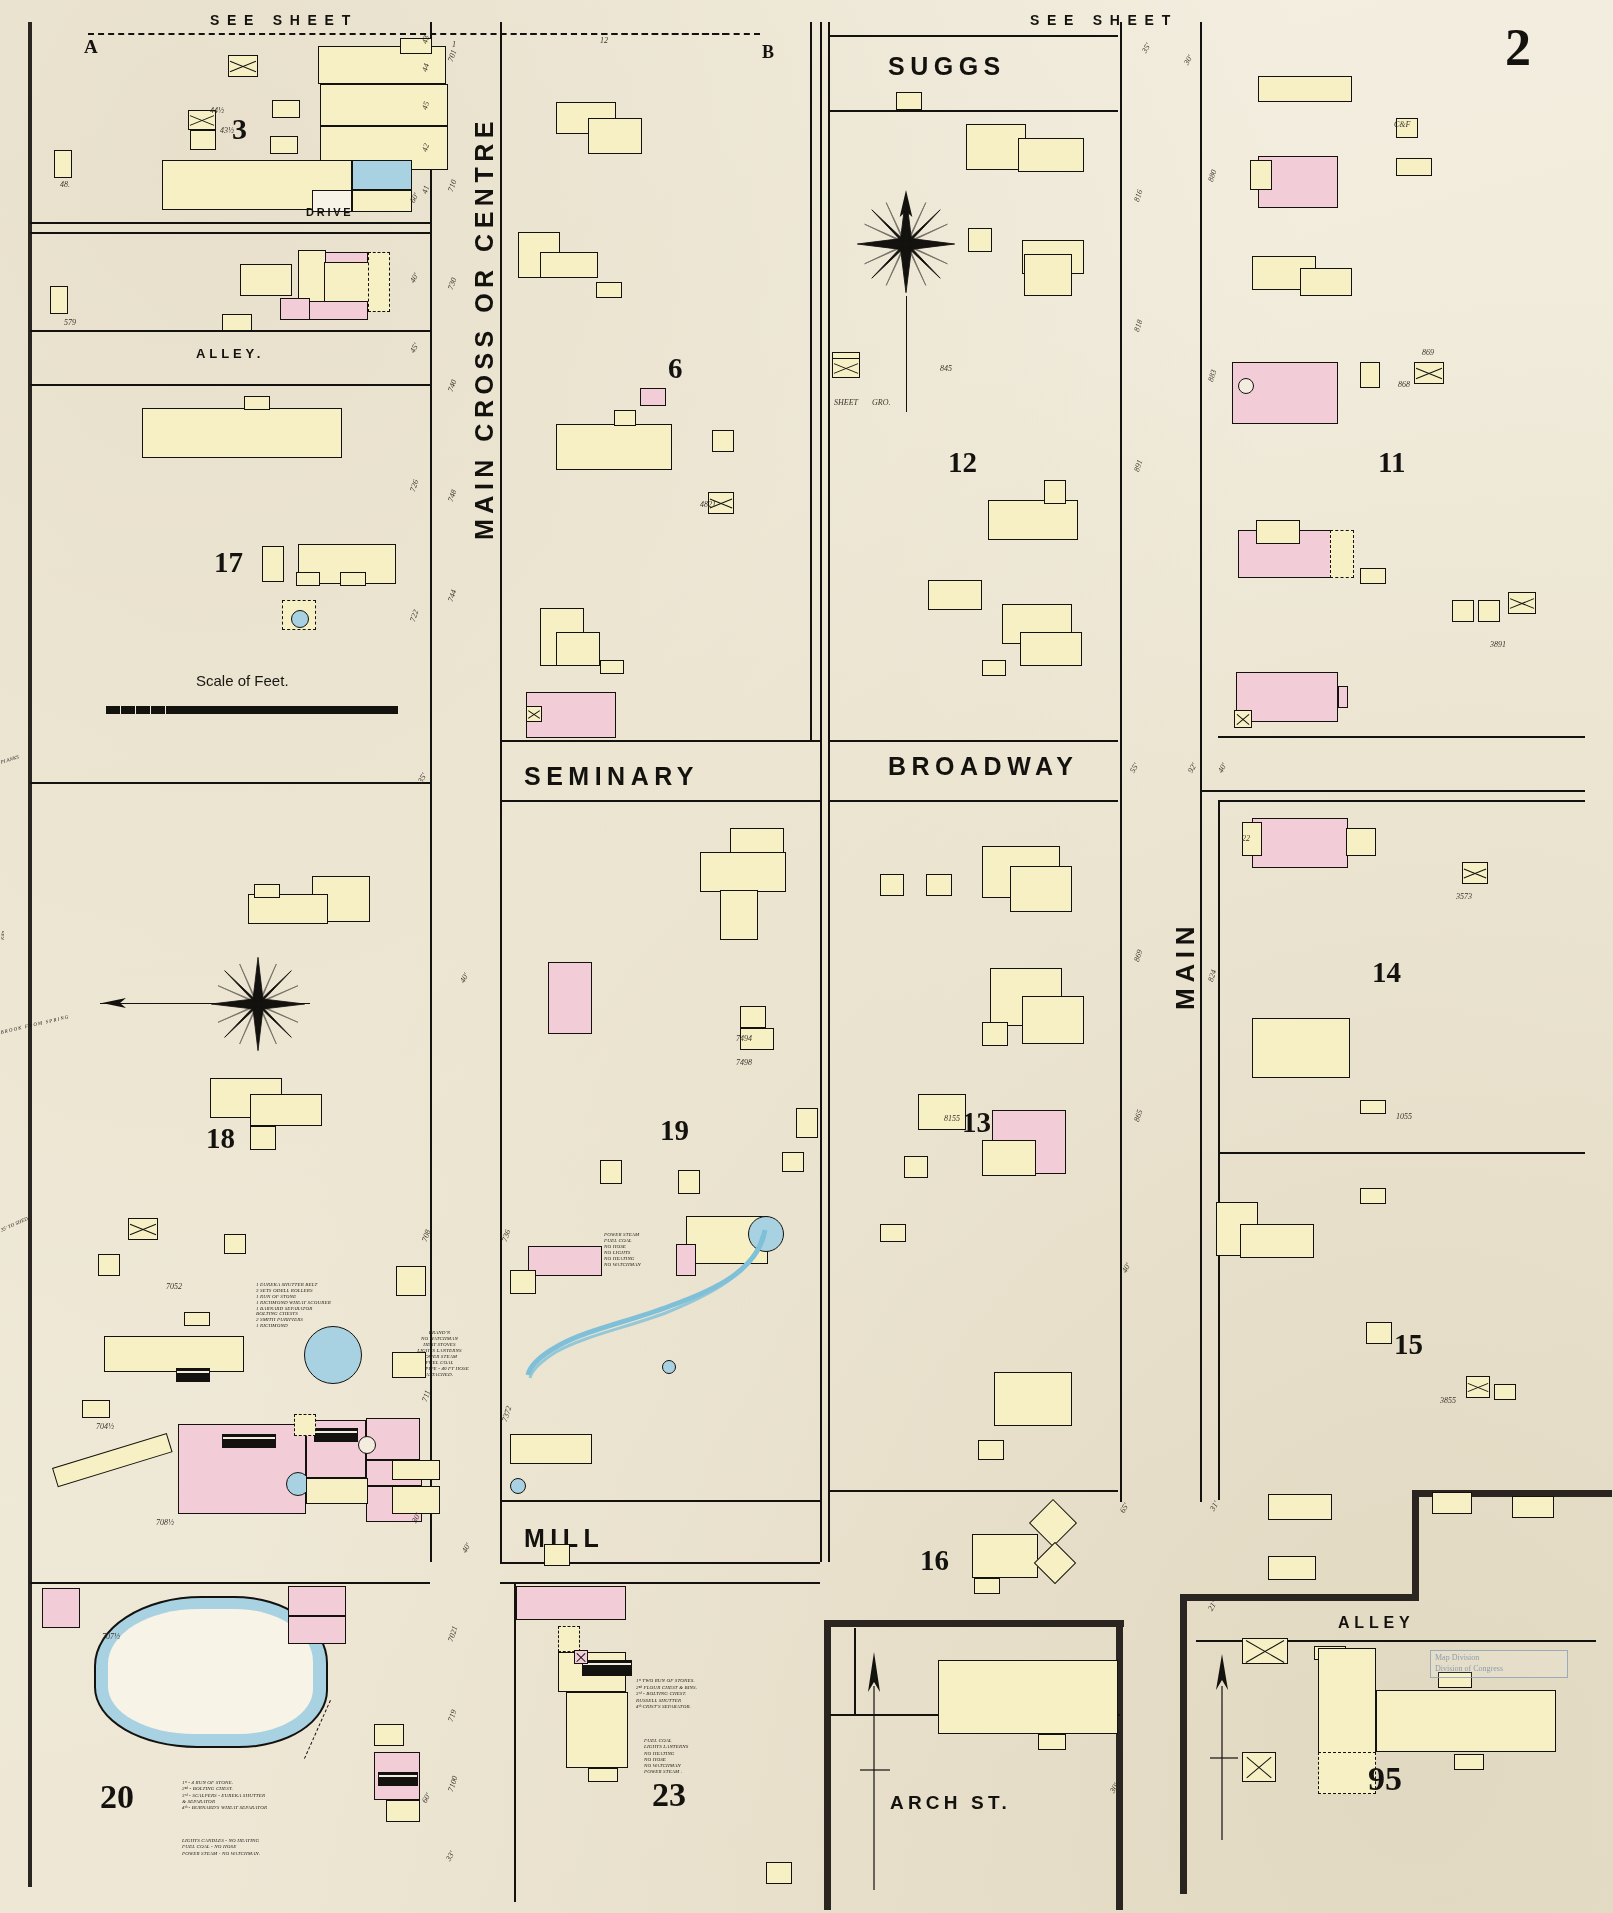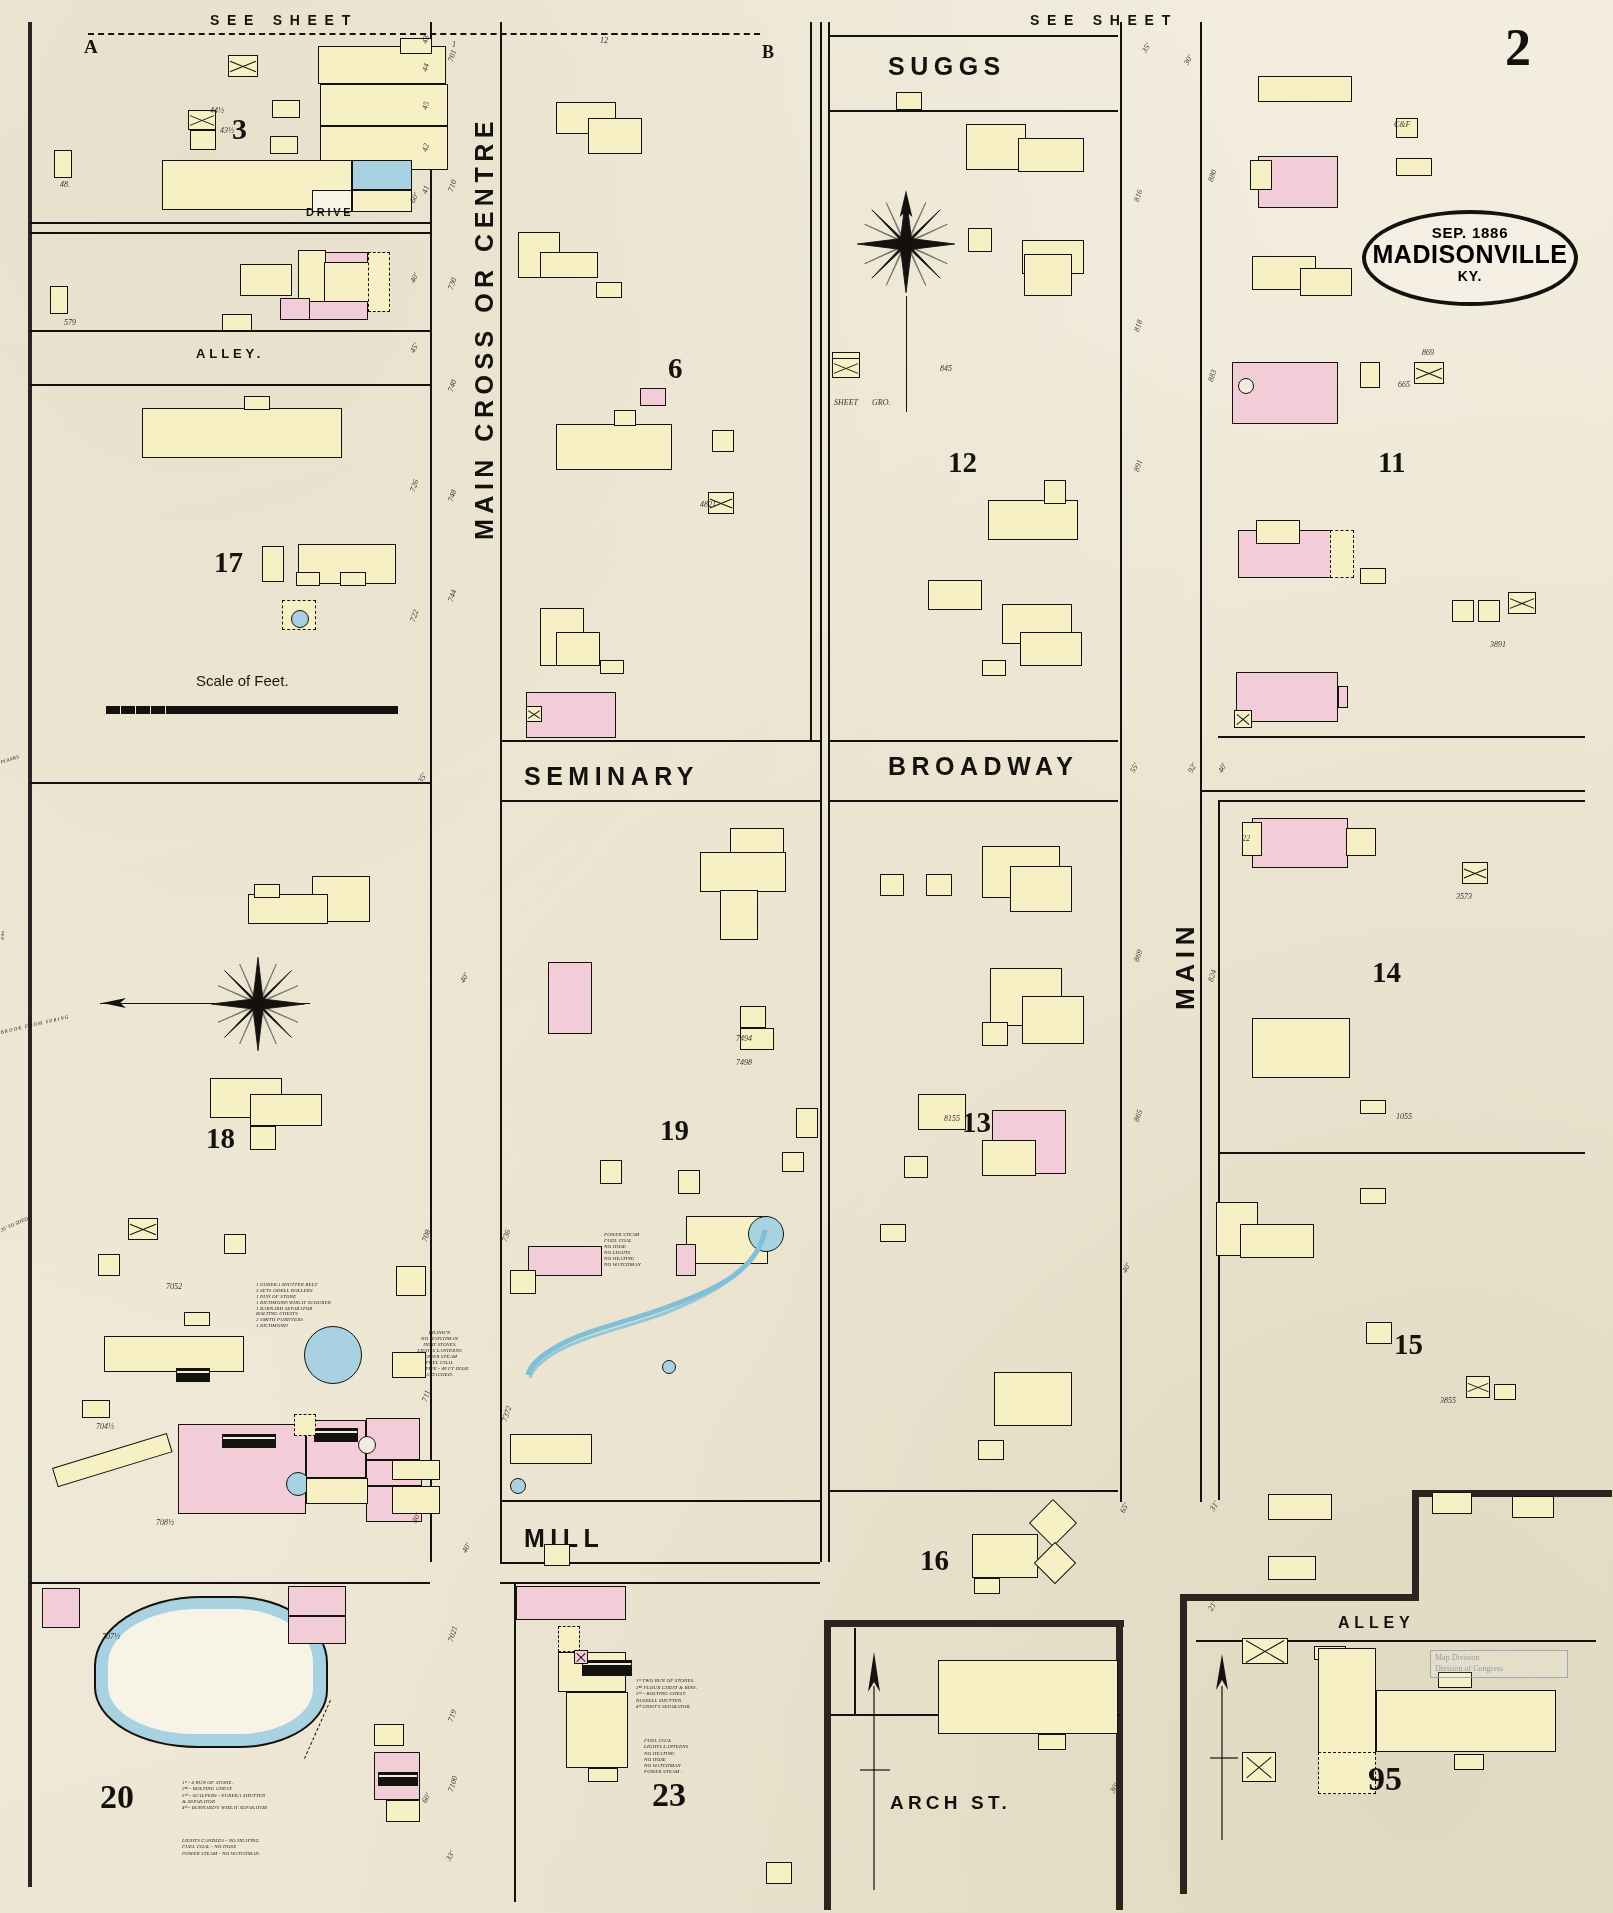--- a/index.html
+++ b/index.html
@@ -93,25 +93,20 @@
   .engine i{display:block;height:2px;background:#f2eddf;margin:2px 0;}
 </style>
 </head>
 <body>
 
 <div id="sheet">
   <div id="paper-tint"></div>
 
   <div id="pagenum" style="left:1505px;top:18px;font-size:52px;">2</div>
 
-  <div id="cartouche" style="left:1362px;top:210px;width:208px;height:88px;">
-    <div class="c1" style="font-size:15px;margin-top:10px;">SEP. 1886</div>
-    <div class="c2" style="font-size:25px;margin-top:-1px;">MADISONVILLE</div>
-    <div class="c3" style="font-size:14px;margin-top:-1px;">KY.</div>
-  </div>
 
   <div class="heavy" style="left:28px;top:22px;width:4px;height:1865px;"></div>
 
   <div class="streetline vline" style="left:430px;top:22px;height:1540px;"></div>
   <div class="streetline vline" style="left:500px;top:22px;height:1540px;"></div>
   <div class="streetname vstreet" style="left:470px;top:540px;font-size:25px;transform:rotate(-90deg);">MAIN CROSS  OR  CENTRE</div>
 
   <div class="streetline vline" style="left:820px;top:22px;height:1540px;"></div>
   <div class="streetline vline" style="left:828px;top:22px;height:1540px;"></div>
 
@@ -778,21 +773,21 @@
   <div class="dim" style="left:420px;top:108px;transform:rotate(-72deg);">45</div>
   <div class="dim" style="left:420px;top:150px;transform:rotate(-72deg);">42</div>
   <div class="dim" style="left:420px;top:192px;transform:rotate(-72deg);">41</div>
   <div class="dim" style="left:700px;top:500px;">4821</div>
   <div class="dim" style="left:736px;top:1034px;">7494</div>
   <div class="dim" style="left:736px;top:1058px;">7498</div>
   <div class="dim" style="left:940px;top:364px;">845</div>
   <div class="dim" style="left:834px;top:398px;">SHEET</div>
   <div class="dim" style="left:872px;top:398px;">GRO.</div>
   <div class="dim" style="left:944px;top:1114px;">8155</div>
-  <div class="dim" style="left:1398px;top:380px;">665</div>
+  <div class="dim" style="left:1398px;top:380px;">868</div>
   <div class="dim" style="left:1422px;top:348px;">869</div>
   <div class="dim" style="left:1394px;top:120px;">C&amp;F</div>
   <div class="dim" style="left:1490px;top:640px;">3891</div>
   <div class="dim" style="left:1456px;top:892px;">3573</div>
   <div class="dim" style="left:1396px;top:1112px;">1055</div>
   <div class="dim" style="left:1440px;top:1396px;">3855</div>
   <div class="dim" style="left:1242px;top:834px;">22</div>
 
 </div>
 

